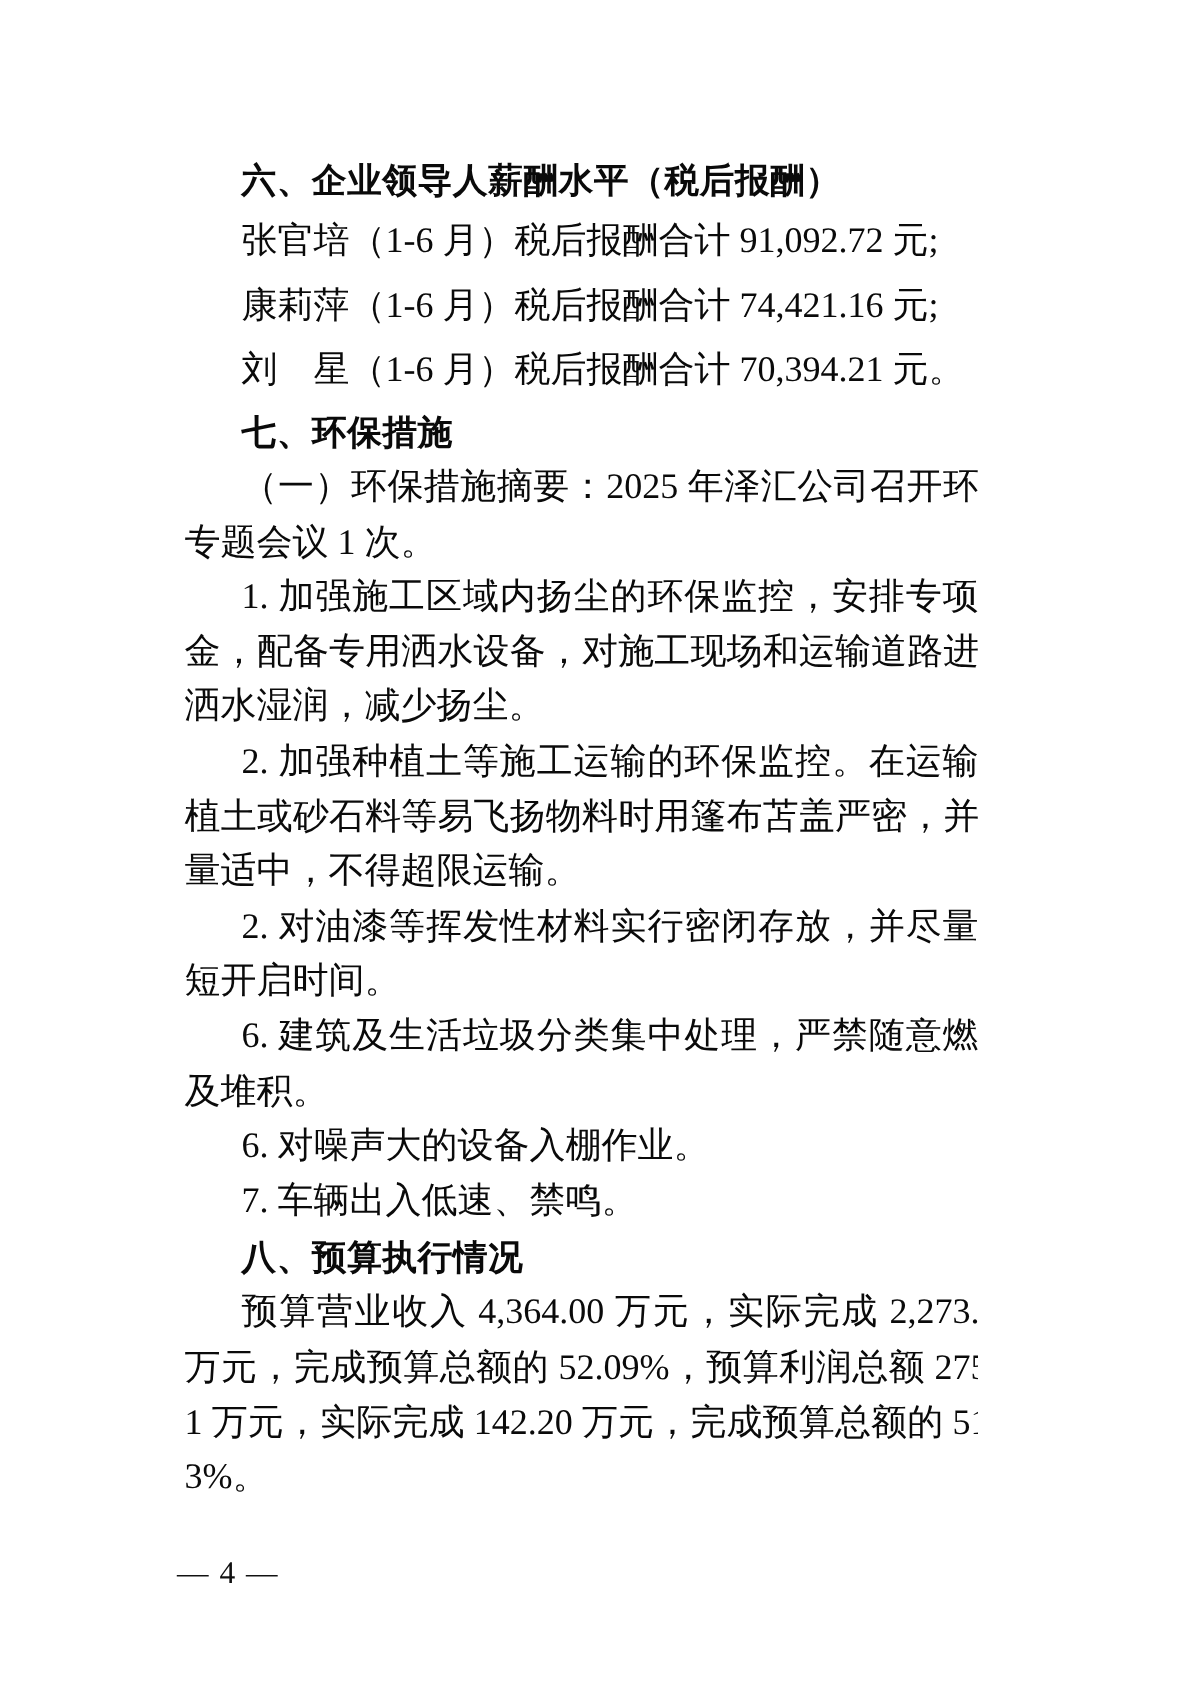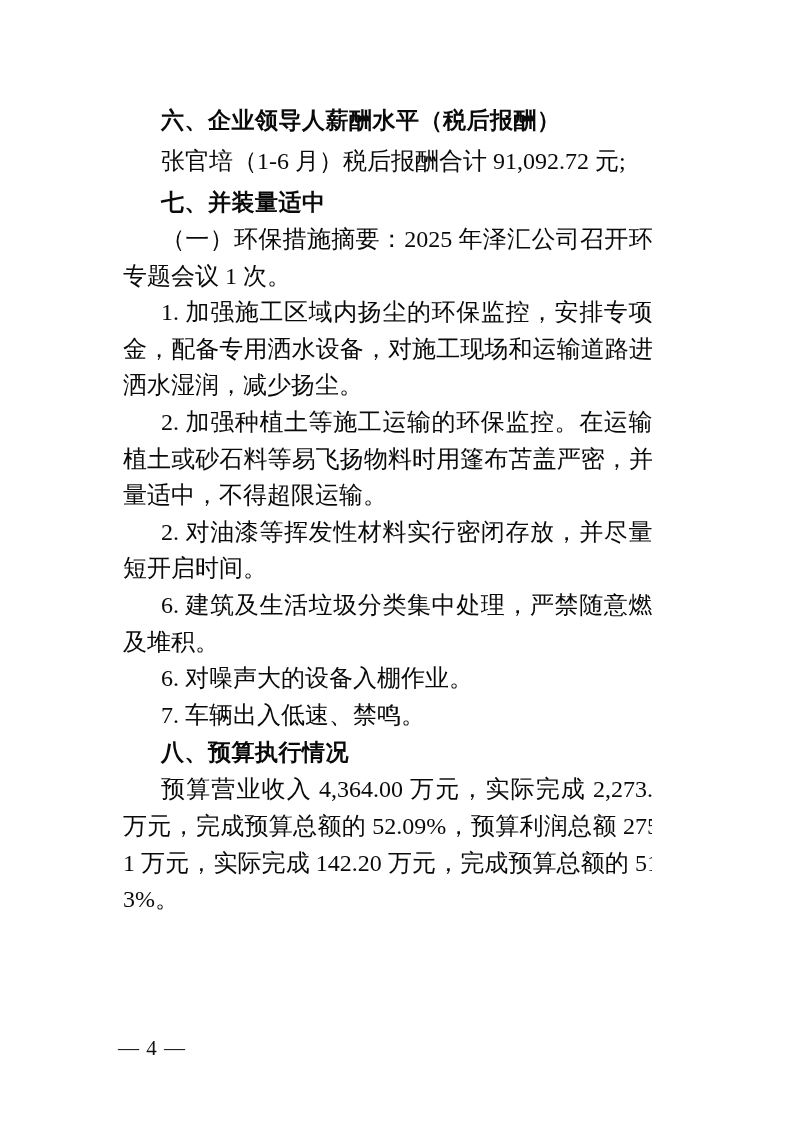--- a/index.html
+++ b/index.html
@@ -59,22 +59,24 @@
 </style>
 </head>
 <body>
 
 <div class="page">
   <div class="content">
 
     <h2 class="hd hd-first">六、企业领导人薪酬水平（税后报酬）</h2>
 
     <p class="para salary">张官培（1-6 月）税后报酬合计 91,092.72 元;</p>
+    <p class="para salary">康莉萍（1-6 月）税后报酬合计 74,421.16 元;</p>
+    <p class="para salary">刘　星（1-6 月）税后报酬合计 70,394.21 元。</p>
 
-    <h2 class="hd">七、并装量适中</h2>
+    <h2 class="hd">七、环保措施</h2>
 
     <p class="para">（一）环保措施摘要：2025 年泽汇公司召开环保专题会议 1 次。</p>
     <p class="para">1. 加强施工区域内扬尘的环保监控，安排专项资金，配备专用洒水设备，对施工现场和运输道路进行洒水湿润，减少扬尘。</p>
     <p class="para">2. 加强种植土等施工运输的环保监控。在运输种植土或砂石料等易飞扬物料时用篷布苫盖严密，并装量适中，不得超限运输。</p>
     <p class="para">2. 对油漆等挥发性材料实行密闭存放，并尽量缩短开启时间。</p>
     <p class="para">6. 建筑及生活垃圾分类集中处理，严禁随意燃烧及堆积。</p>
     <p class="para">6. 对噪声大的设备入棚作业。</p>
     <p class="para">7. 车辆出入低速、禁鸣。</p>
 
     <h2 class="hd">八、预算执行情况</h2>

